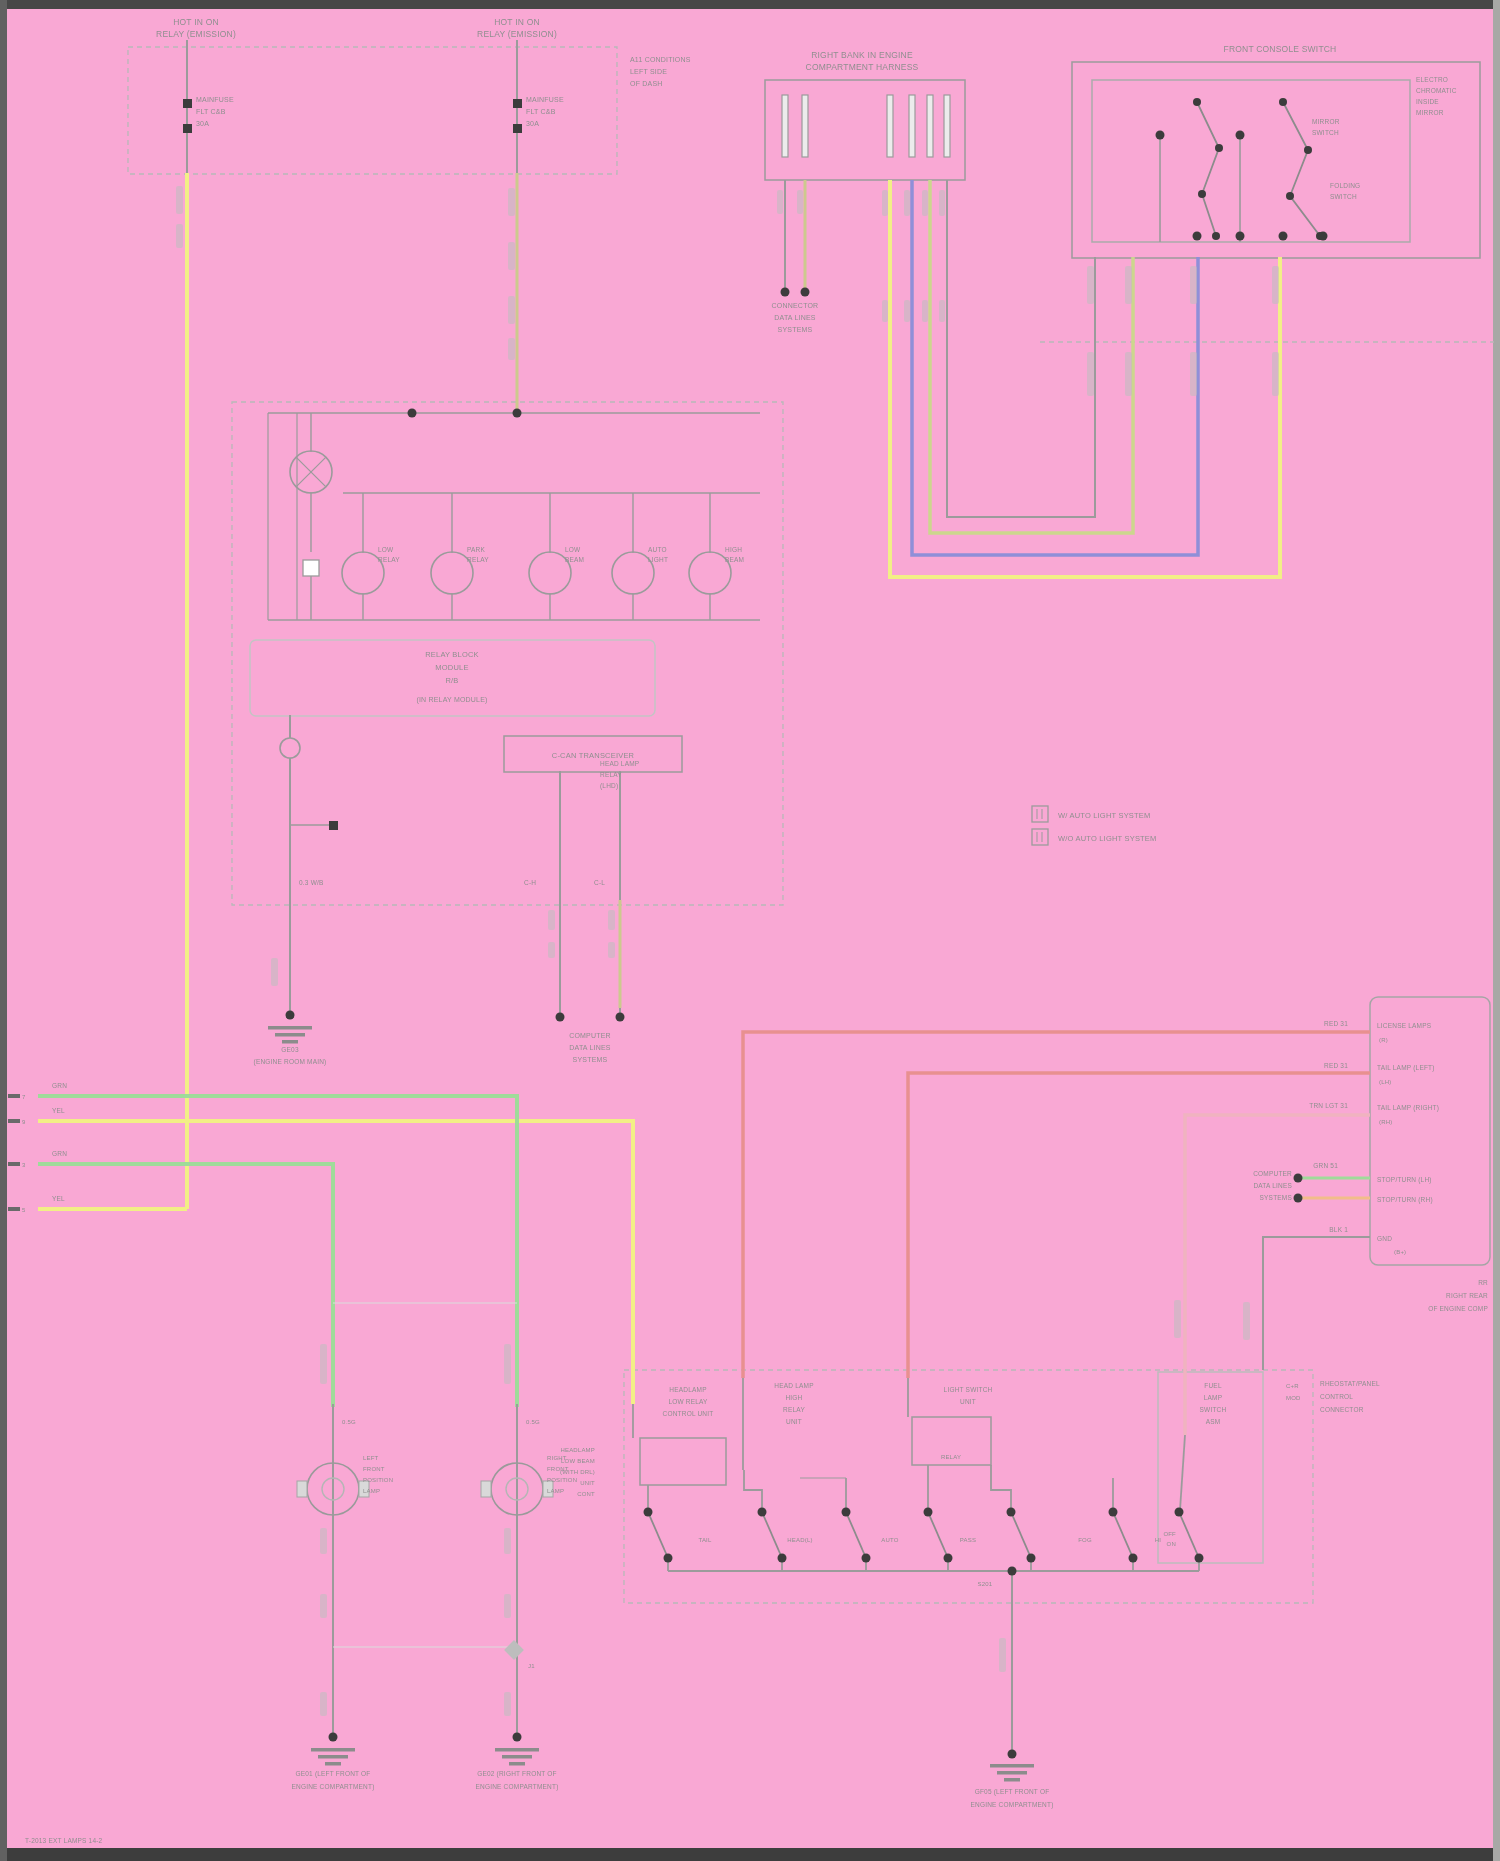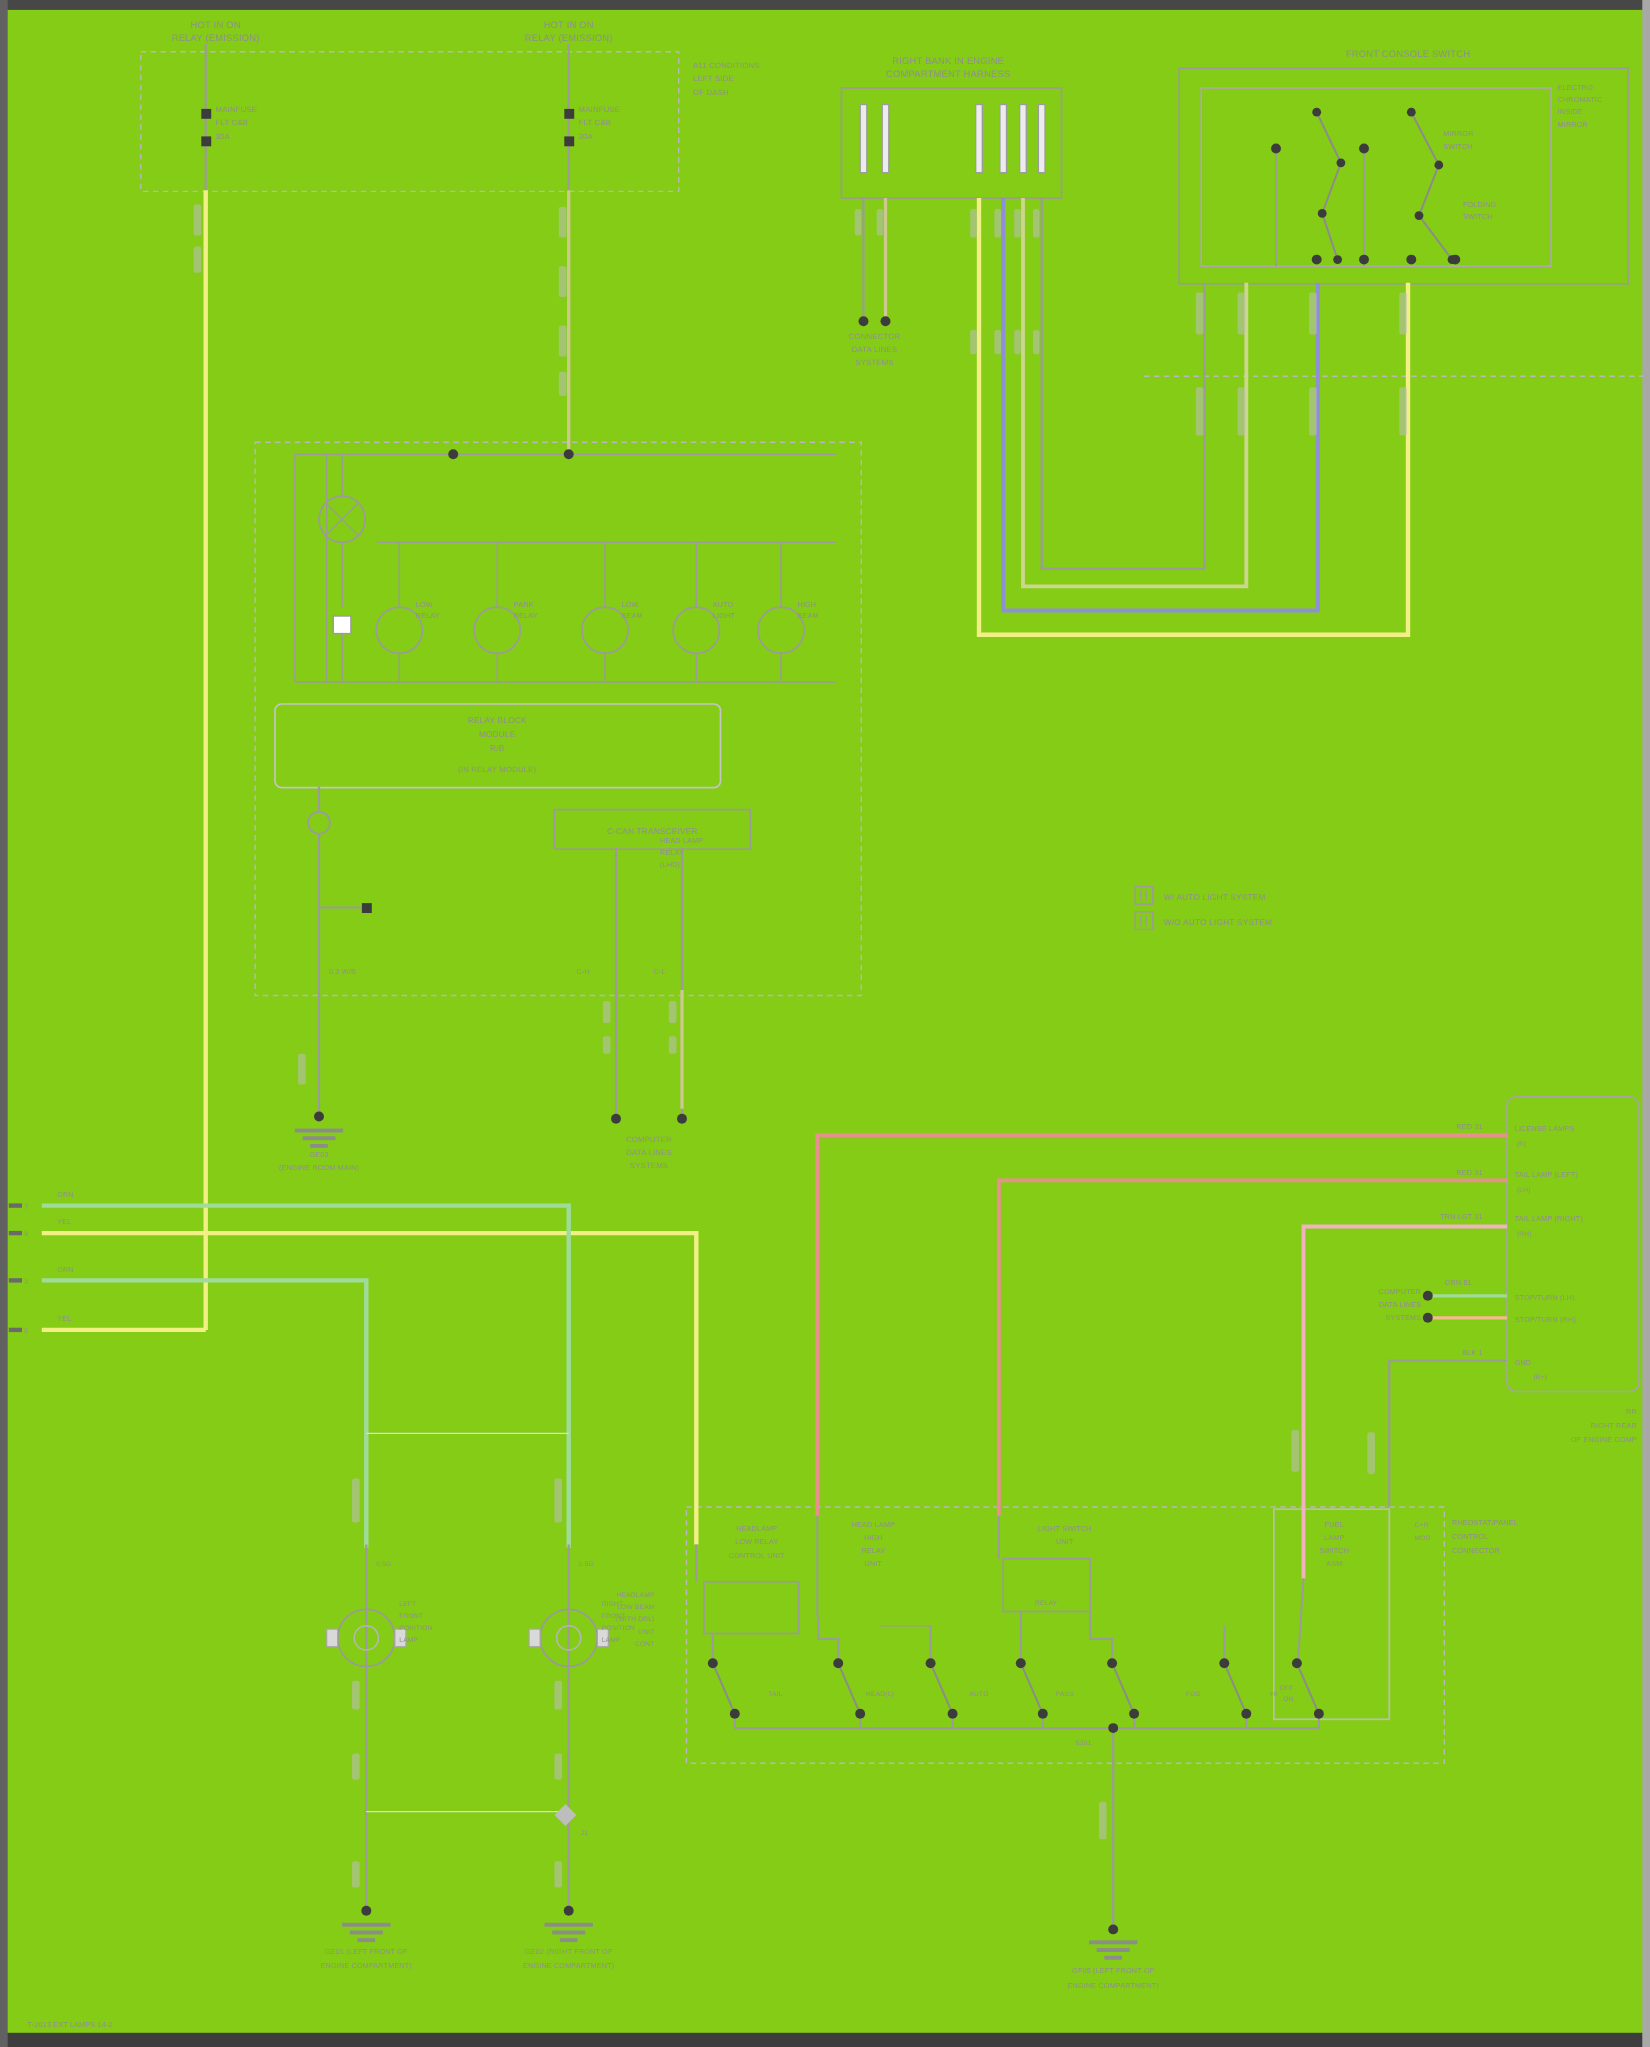--- a/index.html
+++ b/index.html
@@ -1,16 +1,16 @@
 <!DOCTYPE html>
 <html><head>
 <meta charset="utf-8">
 <style>
   html,body{margin:0;padding:0;background:#e8e8e6;}
-  #stage{position:relative;width:1500px;height:1861px;background:#84cc16;overflow:hidden;
+  #stage{position:relative;width:1500px;height:1861px;background:#f9a8d4;overflow:hidden;
          font-family:"Liberation Sans","DejaVu Sans",sans-serif;}
   svg{position:absolute;left:0;top:0;}
   text{font-family:"Liberation Sans","DejaVu Sans",sans-serif;fill:#8f8f8f;}
 </style>
 </head>
 <body>
 
 <div id="stage">
   <svg id="diagram" width="1500" height="1861" viewBox="0 0 1500 1861">
       <rect x="0" y="0" width="1500" height="9" fill="#474747"></rect>

